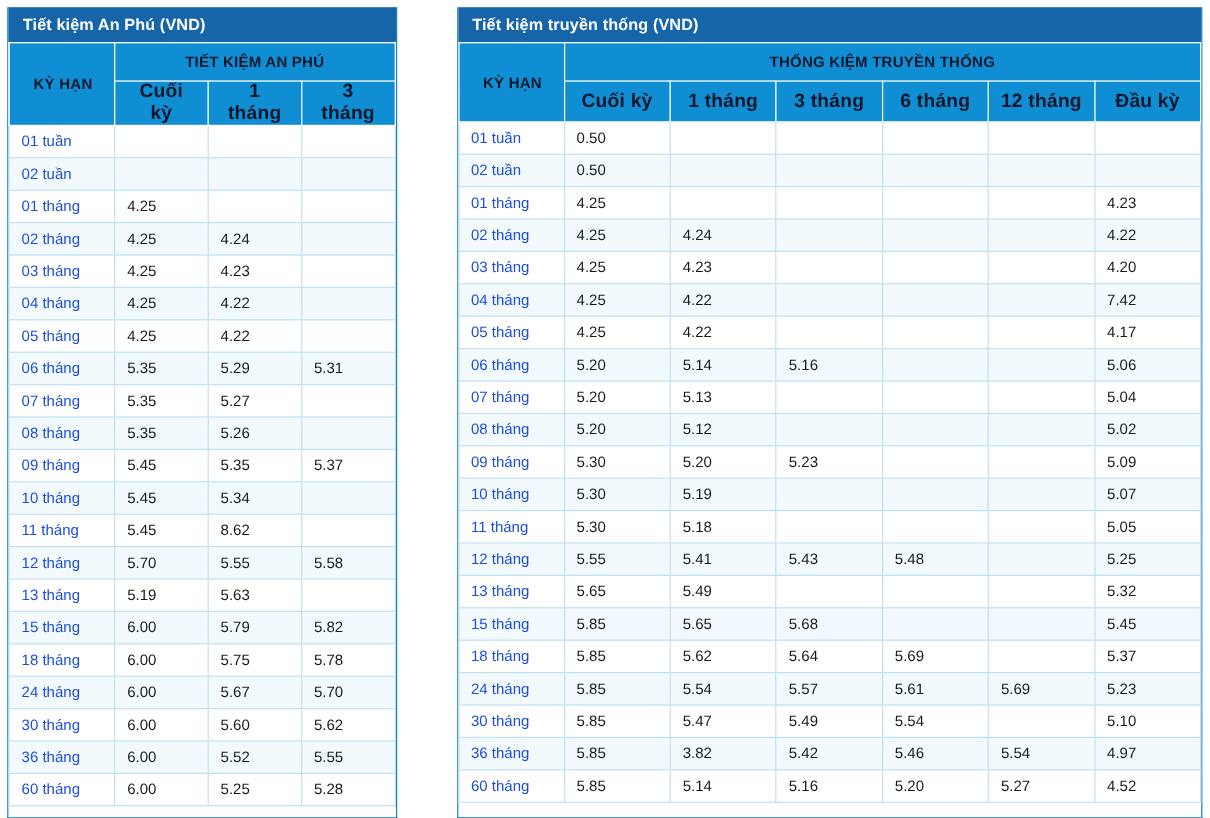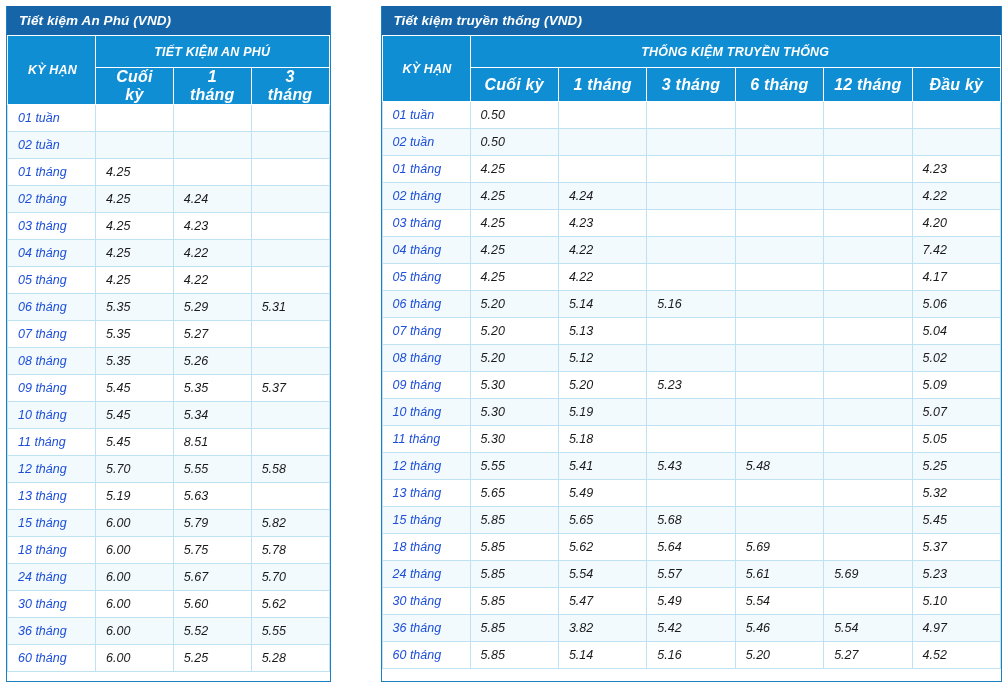--- a/index.html
+++ b/index.html
@@ -11,21 +11,20 @@
     background: #ffffff;
     font-family: "Liberation Sans", sans-serif;
   }
   .page {
     position: relative;
     width: 1008px;
     height: 682px;
     display: flex;
     gap: 50px;
     padding: 6px 6px 0 6px;
-    font-style: italic;
   }
   .panel {
     border: 1px solid #1b7fc4;
     border-top: none;
     background: #ffffff;
   }
   .panel-left { width: 356px; }
   .panel-right { width: 682px; }
 
   .panel-title {
@@ -46,21 +45,21 @@
     border: 1px solid #bfe2f3;
     font-size: 12.5px;
     color: #1a1a1a;
     height: 27px;
     padding: 0 10px;
     text-align: left;
     background: #ffffff;
   }
   thead th {
     background: #0f8ed4;
-    color: #ffffff;
+    color: #0f172a;
     font-weight: bold;
     border: 1px solid #ffffff;
     text-align: center;
     letter-spacing: 0.2px;
   }
   thead th.kyhan {
     vertical-align: middle;
     text-align: center;
     padding-left: 12px;
     font-size: 12.5px;
@@ -171,21 +170,21 @@
           </tr>
           <tr>
             <td class="term">10 tháng</td>
             <td class="val">5.45</td>
             <td class="val">5.34</td>
             <td class="val"></td>
           </tr>
           <tr>
             <td class="term">11 tháng</td>
             <td class="val">5.45</td>
-            <td class="val">8.51</td>
+            <td class="val">8.62</td>
             <td class="val"></td>
           </tr>
           <tr>
             <td class="term">12 tháng</td>
             <td class="val">5.70</td>
             <td class="val">5.55</td>
             <td class="val">5.58</td>
           </tr>
           <tr>
             <td class="term">13 tháng</td>

